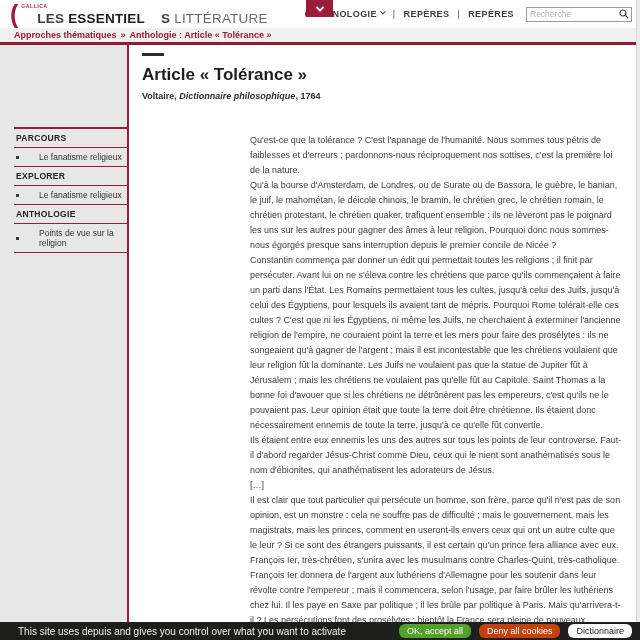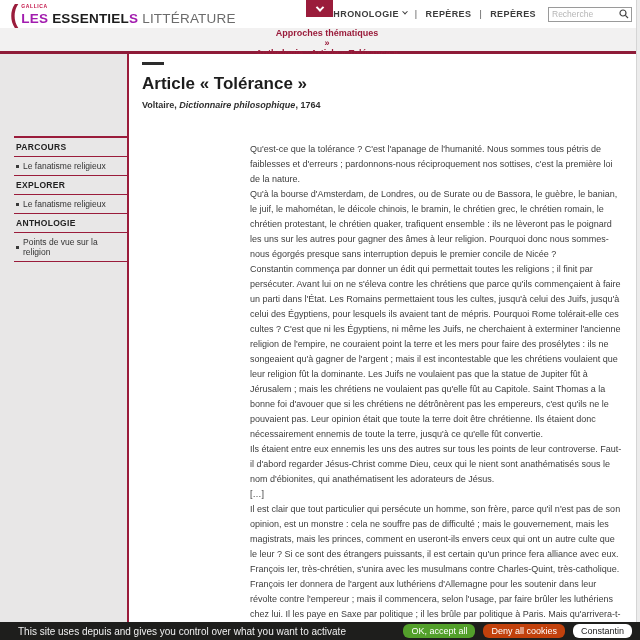--- a/index.html
+++ b/index.html
@@ -7,45 +7,45 @@
   body { font-family:"Liberation Sans", sans-serif; }
   .page { position:relative; width:640px; height:640px; background:#e8e7e7; overflow:hidden; }
 
   
   .topbar { position:relative; height:28px; background:#fff; display:flex; align-items:center; }
   .logo { display:flex; align-items:flex-start; margin-left:10px; cursor:pointer; }
   .paren { color:#9a1c3b; font-size:25px; font-weight:bold; line-height:24px; }
   .logo-text { margin-left:3px; margin-top:1px; }
   .gallica { display:block; font-size:5px; font-weight:bold; color:#c31347; letter-spacing:.6px; }
   .wordmark { font-size:13.5px; font-weight:bold; line-height:13px; color:#1d1d1d; letter-spacing:.2px; }
-  .wm-red { color:#a21caf; }
+  .wm-red { color:#404040;margin-left:16px; }
   .wm-lit { color:#6b6b6b; font-weight:normal; margin-left:4px; }
   .dropdown-btn { position:absolute; left:306px; top:0; width:27px; height:17px; background:#9a1c3b; display:flex; align-items:center; justify-content:center; cursor:pointer; }
   .chev { display:inline-block; width:6px; height:6px; border-right:2px solid #fff; border-bottom:2px solid #fff; transform:rotate(45deg) translate(-1px,-1px); }
   .topnav { display:flex; align-items:center; margin-left:auto; font-size:9px; font-weight:bold; color:#3c3c3c; letter-spacing:.4px; }
   .nav-item { display:flex; align-items:center; cursor:pointer; }
   .nav-sep { margin:0 8px; color:#555; font-weight:normal; }
   .chev-dark { width:4px; height:4px; border-color:#3c3c3c; border-width:1.5px; margin-left:4px; margin-top:-2px; }
-  .search { width:84px; height:15px; border:1px solid #9a9a9a; background:#fff; display:flex; align-items:center; margin:0 8px 0 12px; }
+  .search { width:106px; height:15px; border:1px solid #9a9a9a; background:#fff; display:flex; align-items:center; margin:0 8px 0 12px; }
   .search input { flex:1; min-width:0; border:none; outline:none; font-size:8.5px; padding:0 3px; color:#333; font-family:"Liberation Sans", sans-serif; }
   .search input::placeholder { color:#b5b5b5; }
   .search svg { margin-right:2px; }
 
   
-  .breadcrumb-bar { height:26px; background:#f2f1f1; border-bottom:3px solid #8e1b38; display:flex; align-items:center; padding-left:14px; font-size:9px; font-weight:bold; color:#9a1c3b;flex-direction:column; }
+  .breadcrumb-bar { height:17px; background:#f2f1f1; border-bottom:3px solid #8e1b38; display:flex; align-items:center; padding-left:14px; font-size:9px; font-weight:bold; color:#9a1c3b; }
   .crumb { cursor:pointer; }
   .crumb-sep { margin:0 4px; }
 
   
   .body-area { display:flex; height:592px; }
   .left-col { width:127px; flex:none; }
   .sidebar { margin:82px 0 0 14px; width:113px; border-top:2px solid #9a1c3b; font-size:8.5px; }
   .side-row { border-bottom:1px solid #9a1c3b; padding:4px 2px; color:#222; }
   .side-header { font-weight:bold; letter-spacing:.3px; }
-  .side-link { display:flex; align-items:center; gap:4px; color:#333; cursor:pointer; }
+  .side-link { display:flex; align-items:center; gap:20px; color:#333; cursor:pointer; }
   .bullet { width:3px; height:3px; background:#3a3a3a; flex:none; }
 
   .content { flex:1; background:#fff; border-left:2px solid #9a1c3b; overflow:hidden; }
   .title-block { padding:8px 0 0 13px; }
   .dash { width:22px; height:3px; background:#2c2c2c; margin-bottom:9px; }
   .article-title { font-size:17px; font-weight:bold; color:#1d1d1d; margin-bottom:6px; }
   .byline { font-size:9px; font-weight:bold; color:#2f2f2f; }
   .byline .work { font-style:italic; }
   .article { margin:32px 0 0 121px; width:374px; font-size:9px; line-height:15px; color:#3d3d3d; text-align:left; }
   .article p { margin:0; }
@@ -146,17 +146,17 @@
     </main>
   </div>
 
   <div class="scrollbar"></div>
 
   <div class="cookie-bar">
     <span class="cookie-msg">This site uses depuis and gives you control over what you want to activate</span>
     <span class="cookie-btns">
       <button class="cbtn cbtn-accept">OK, accept all</button>
       <button class="cbtn cbtn-deny">Deny all cookies</button>
-      <button class="cbtn cbtn-pers">Constantin</button>
+      <button class="cbtn cbtn-pers">Dictionnaire</button>
     </span>
   </div>
 
 </div>
 
 </body></html>

